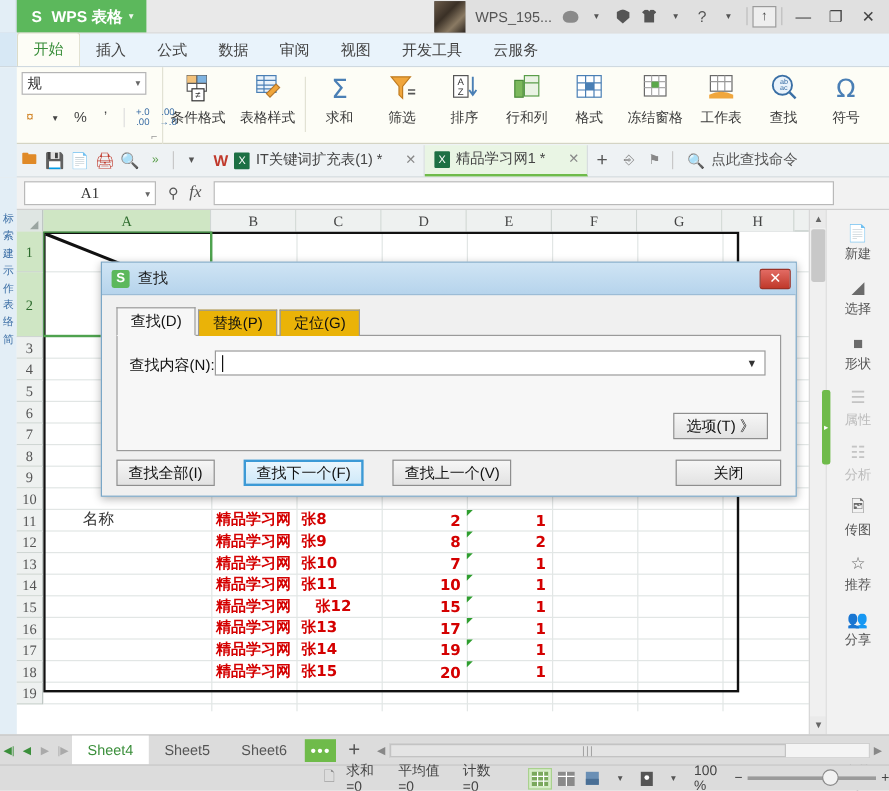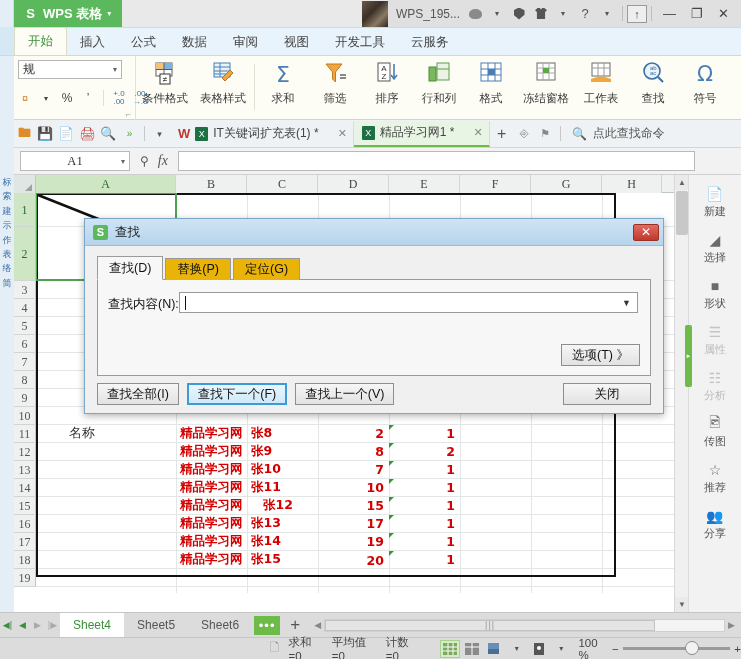--- a/index.html
+++ b/index.html
@@ -219,21 +219,21 @@
   .dtab.active{background:#f7f7f7;height:24px;border-bottom:1px solid #f7f7f7;}
   .dpanel{border:1px solid #9a9a9a;background:#f7f7f7;height:97px;margin-top:-1px;position:relative;padding:12px 12px 0 10px;}
   .drow{display:flex;align-items:flex-end;gap:0;}
   .dlabel{font-size:12.5px;color:#111;white-space:nowrap;}
   .dcombo{flex:1;height:21px;background:#fff;border:1px solid #9a9a9a;display:flex;align-items:center;
     padding:0 2px 0 5px;position:relative;}
   .dcaret{font-size:9px;color:#333;margin-left:auto;padding-right:4px;}
   .caretcursor{width:1px;height:14px;background:#111;}
   .optbtn{position:absolute;right:10px;bottom:9px;height:22px;padding:0 10px;background:linear-gradient(#f6f6f6,#e2e2e2);
     border:1px solid #8e8e8e;font-size:12.5px;color:#111;display:flex;align-items:center;gap:4px;}
-  .dbtnrow{position:absolute;left:12px;right:12px;bottom:10px;display:flex;align-items:center;gap:8px;}
+  .dbtnrow{position:absolute;left:12px;right:12px;bottom:10px;display:flex;align-items:center;gap:24px;}
   .dbtn{height:22px;padding:0 9px;background:linear-gradient(#f6f6f6,#e2e2e2);border:1px solid #8e8e8e;
     font-size:12.5px;color:#111;display:flex;align-items:center;justify-content:center;}
   .dbtn.default{border:2px solid #3c9ad6;background:linear-gradient(#eaf6fd,#cfe9f9);}
   .dbtn.closebtn{margin-left:auto;width:88px;}
 </style>
 </head>
 <body>
 
 <div id="titlebar">
   <div class="tb-leftstub"></div>

